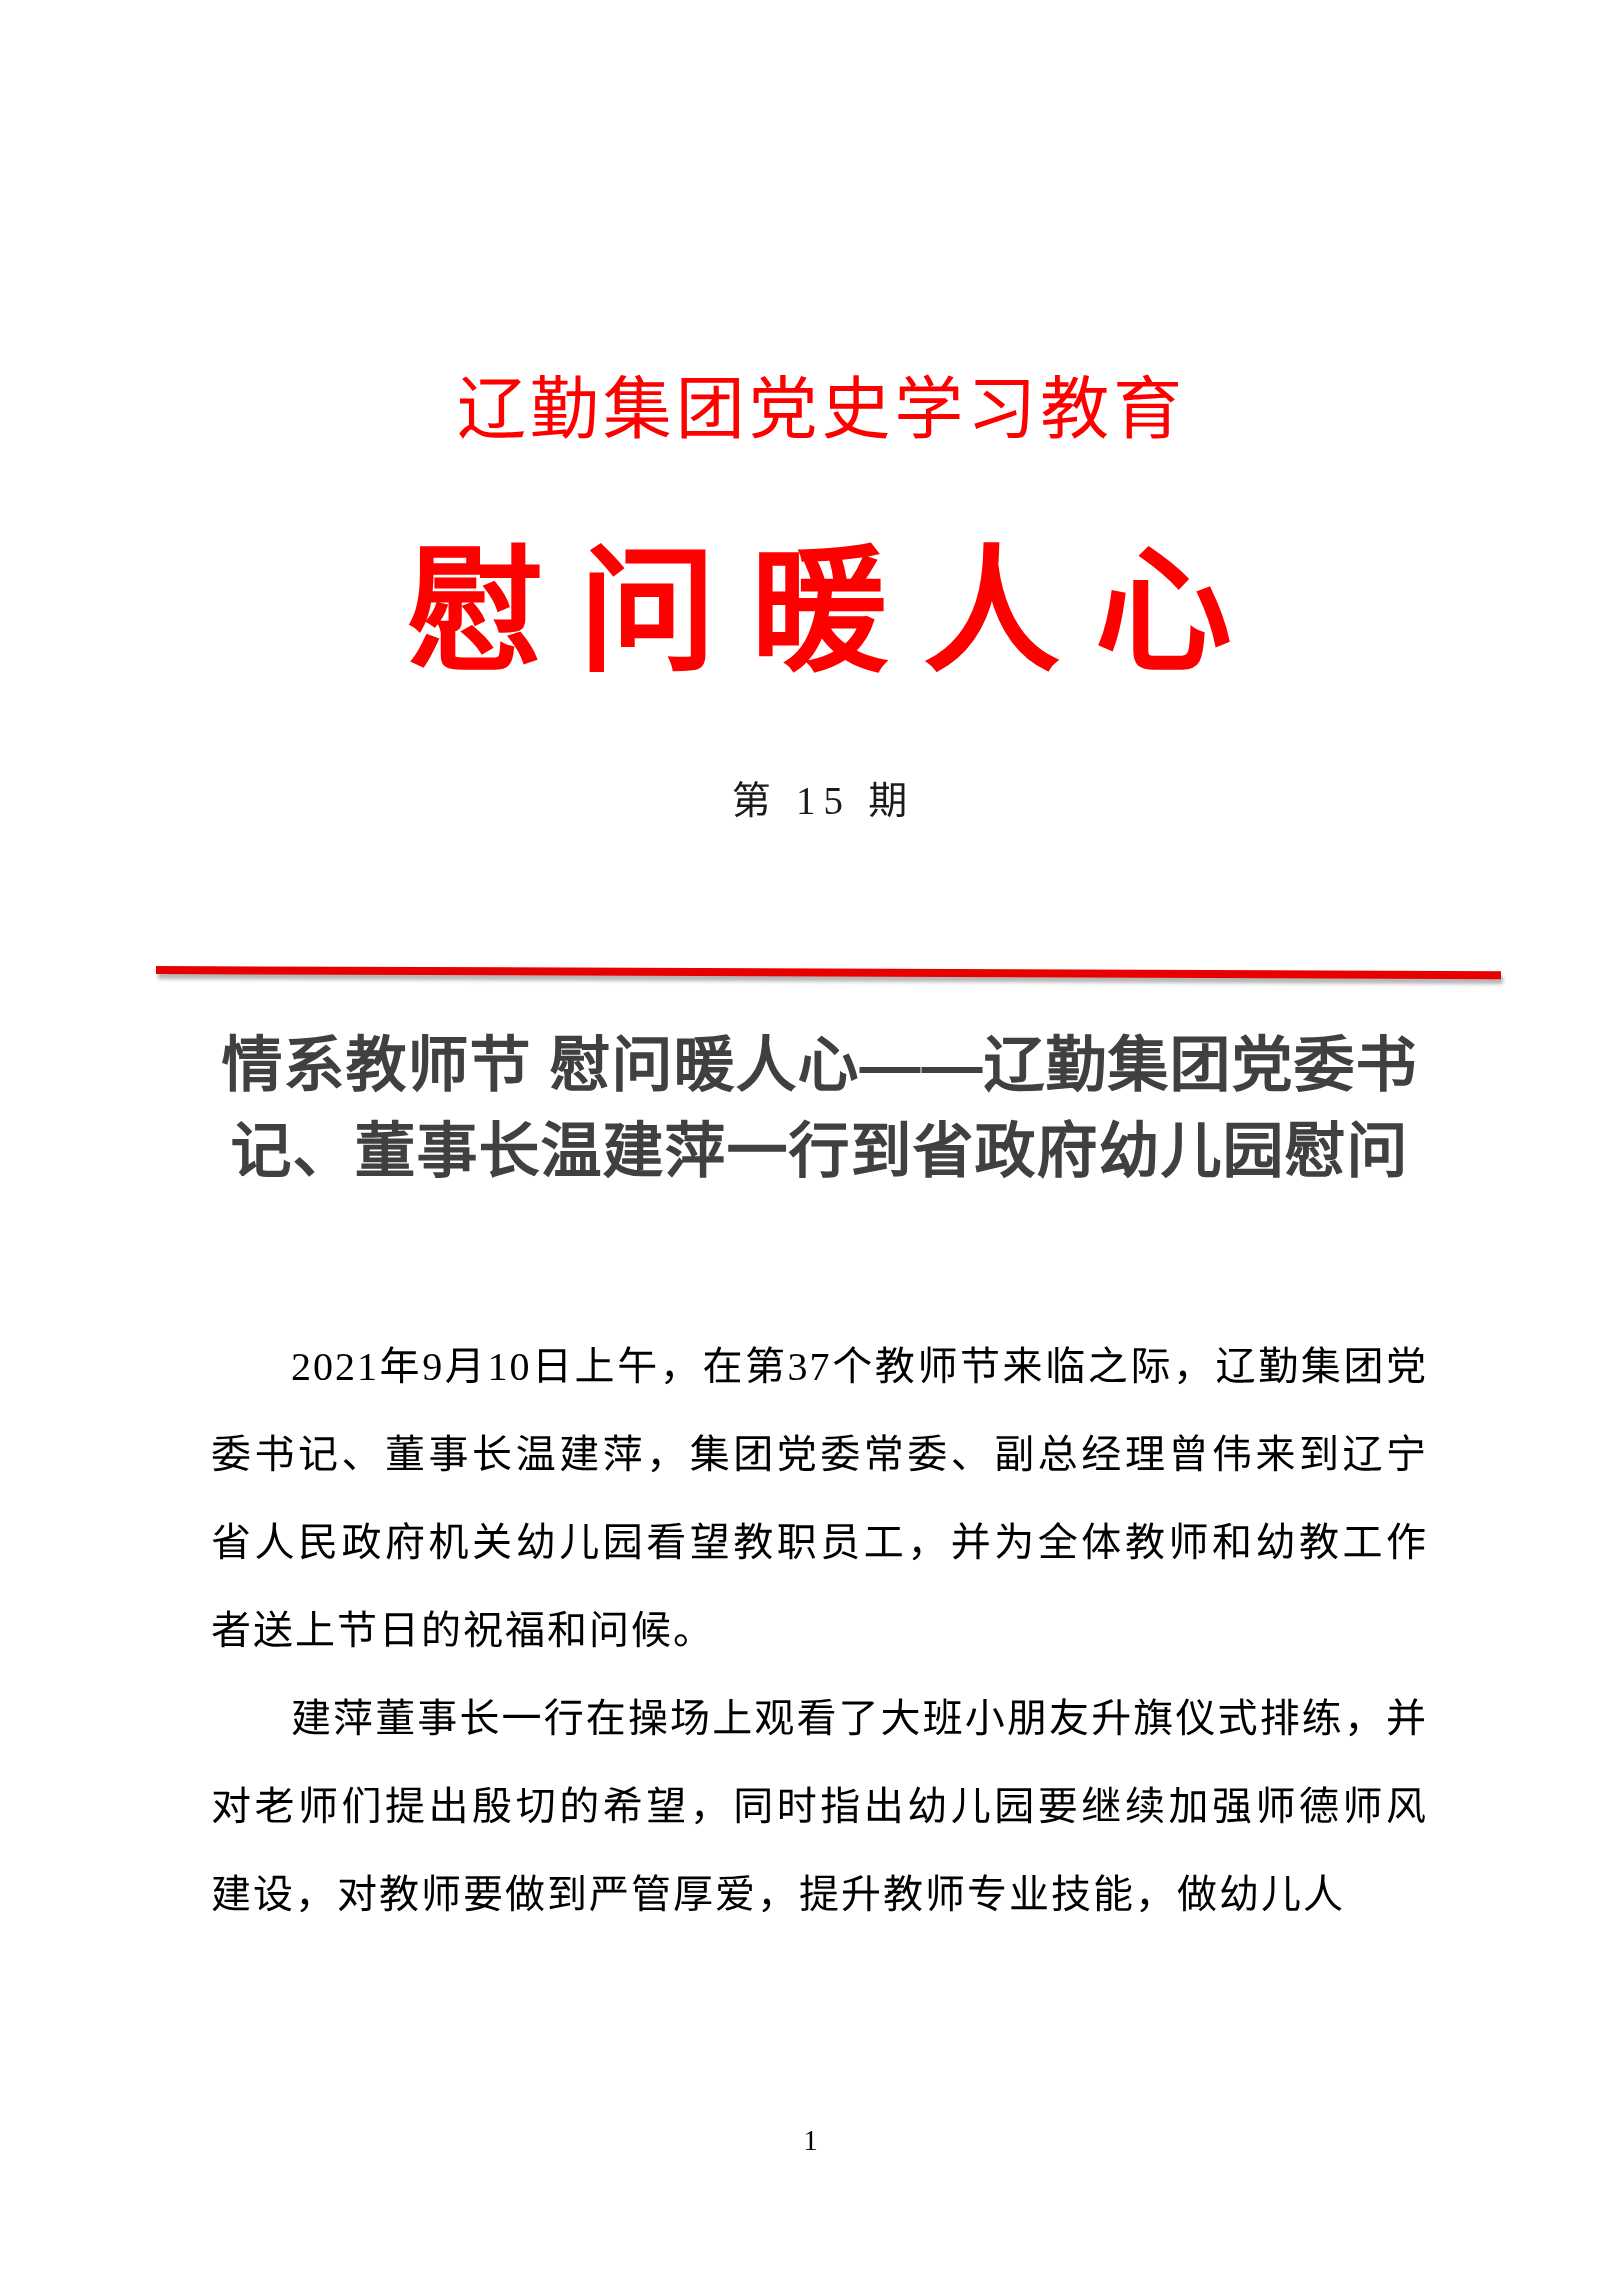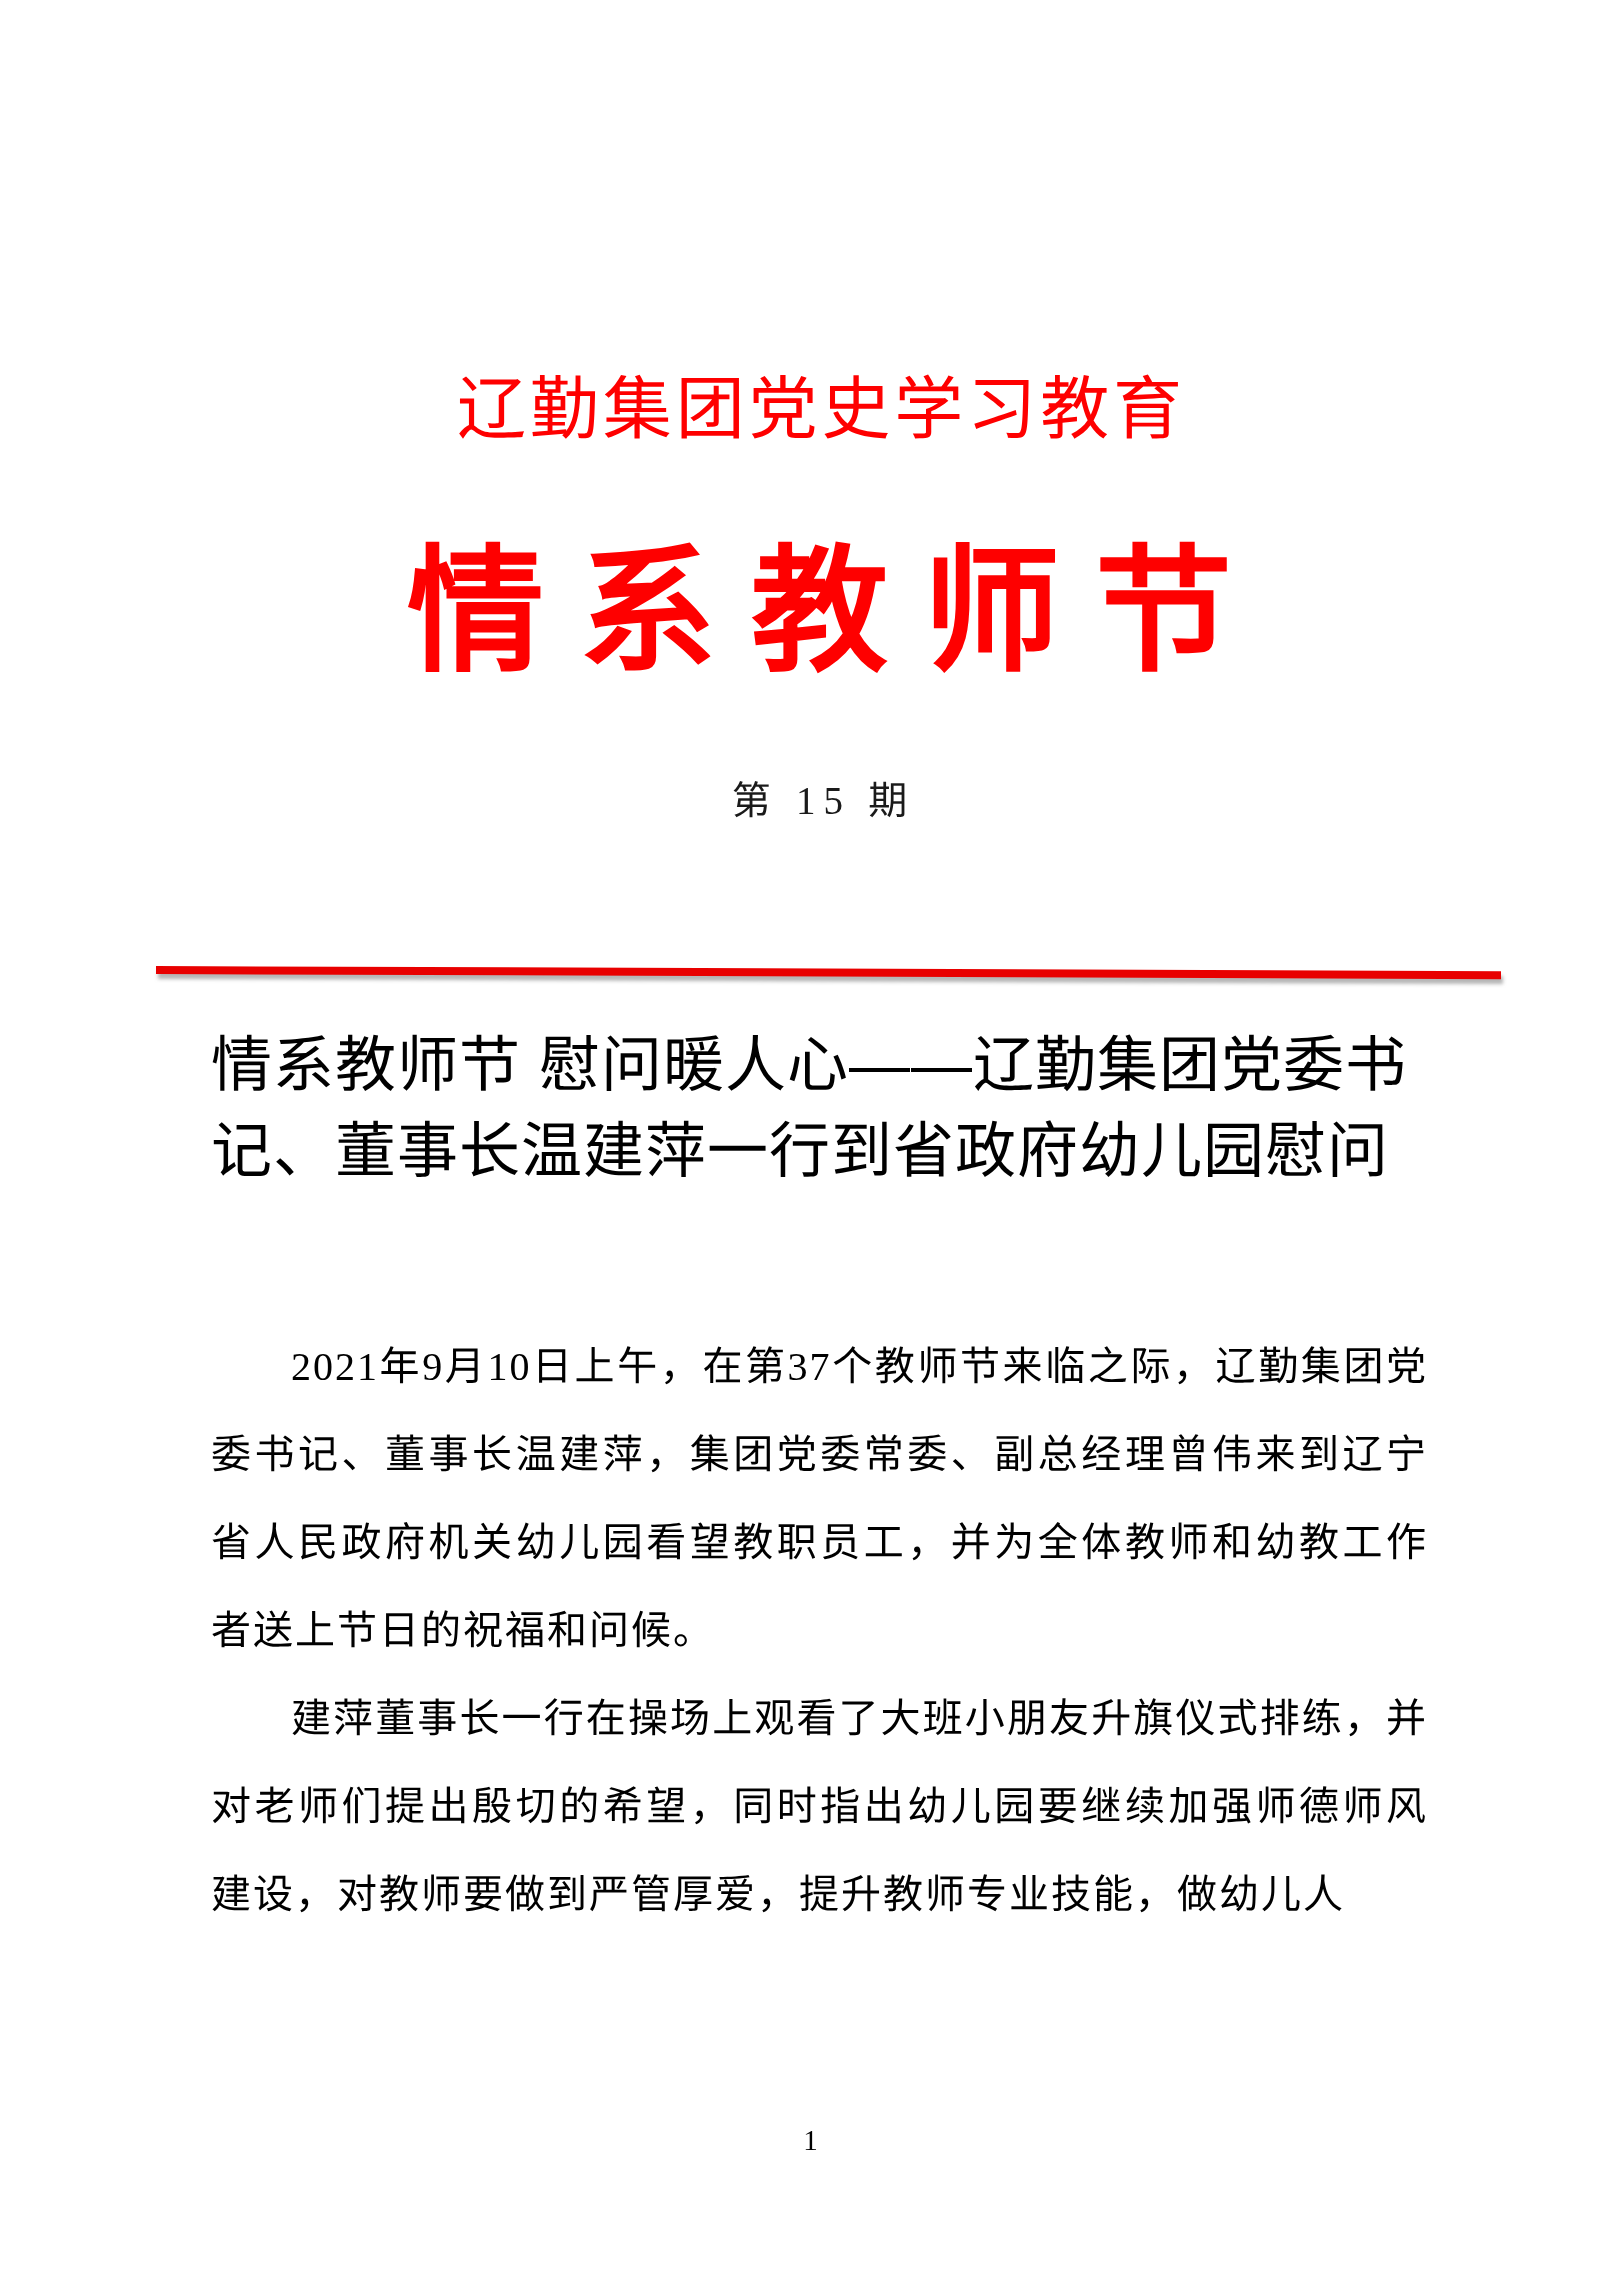--- a/index.html
+++ b/index.html
@@ -59,26 +59,26 @@
     left:156px;right:120px;top:966px;
     height:7.8px;
     background:var(--rule-red);
     box-shadow:2px 4.9px 3.9px rgba(120,120,120,0.55);
     transform:rotate(0.22deg);
     transform-origin:left center;
   }
   
   .headline{
     margin-top:114px;
-    text-align:left;
+    text-align:center;
     font-size:61px;line-height:86px;
-    font-weight:normal;
+    font-weight:bold;
     letter-spacing:1px;
     font-family:"Liberation Sans","DejaVu Sans",sans-serif;
-    color:#000000;
+    color:#404040;
   }
   .body-text{margin-top:129px;}
   .para{
     font-size:40px;line-height:88px;
     letter-spacing:2px;
     text-align:justify;
     text-justify:inter-character;
     text-indent:2em;
     color:#000;
   }
@@ -95,21 +95,21 @@
   }
 </style>
 </head>
 <body>
 
 <div class="page">
 
   <header class="masthead">
     <div class="org-title">辽勤集团党史学习教育</div>
 
-    <div class="bulletin-title">情系教师节</div>
+    <div class="bulletin-title">慰问暖人心</div>
 
     <div class="issue">第 15 期</div>
 
     <div class="byline">
     </div>
 
     <div class="red-rule"></div>
   </header>
 
   <main class="article">

